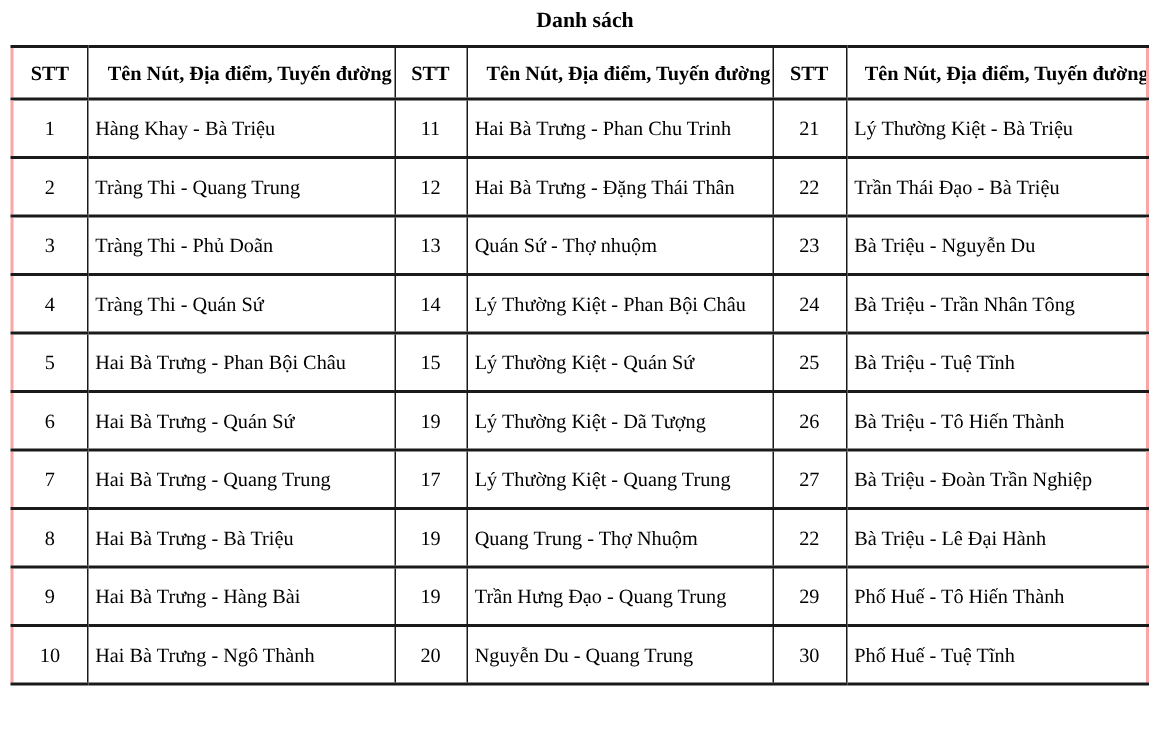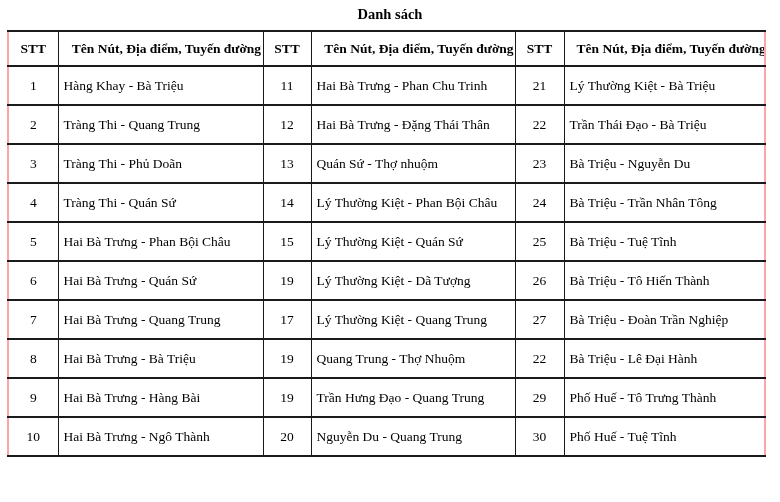--- a/index.html
+++ b/index.html
@@ -122,21 +122,21 @@
         <td class="loc">Quang Trung - Thợ Nhuộm</td>
         <td class="stt">22</td>
         <td class="loc">Bà Triệu - Lê Đại Hành</td>
       </tr>
       <tr>
         <td class="stt">9</td>
         <td class="loc">Hai Bà Trưng - Hàng Bài</td>
         <td class="stt">19</td>
         <td class="loc">Trần Hưng Đạo - Quang Trung</td>
         <td class="stt">29</td>
-        <td class="loc">Phố Huế - Tô Trưng Thành</td>
+        <td class="loc">Phố Huế - Tô Hiến Thành</td>
       </tr>
       <tr>
         <td class="stt">10</td>
         <td class="loc">Hai Bà Trưng - Ngô Thành</td>
         <td class="stt">20</td>
         <td class="loc">Nguyễn Du - Quang Trung</td>
         <td class="stt">30</td>
         <td class="loc">Phố Huế - Tuệ Tĩnh</td>
       </tr>
     </tbody>

